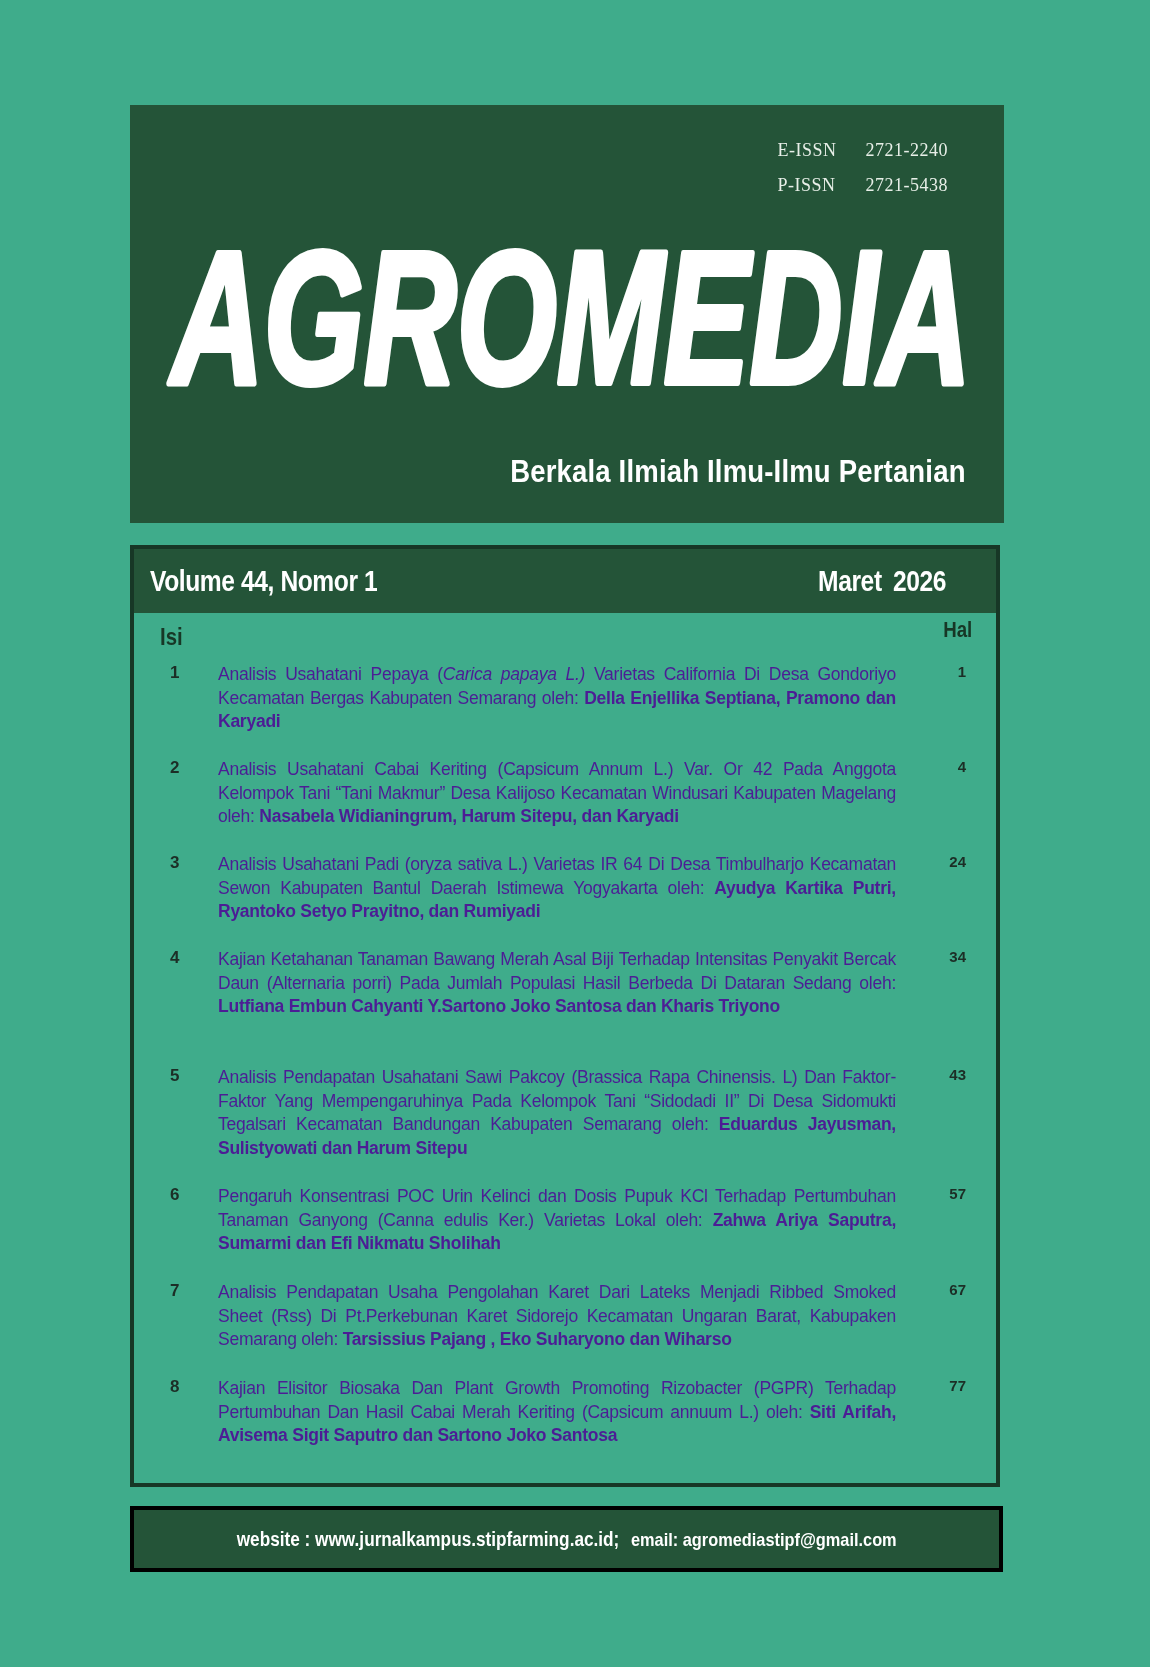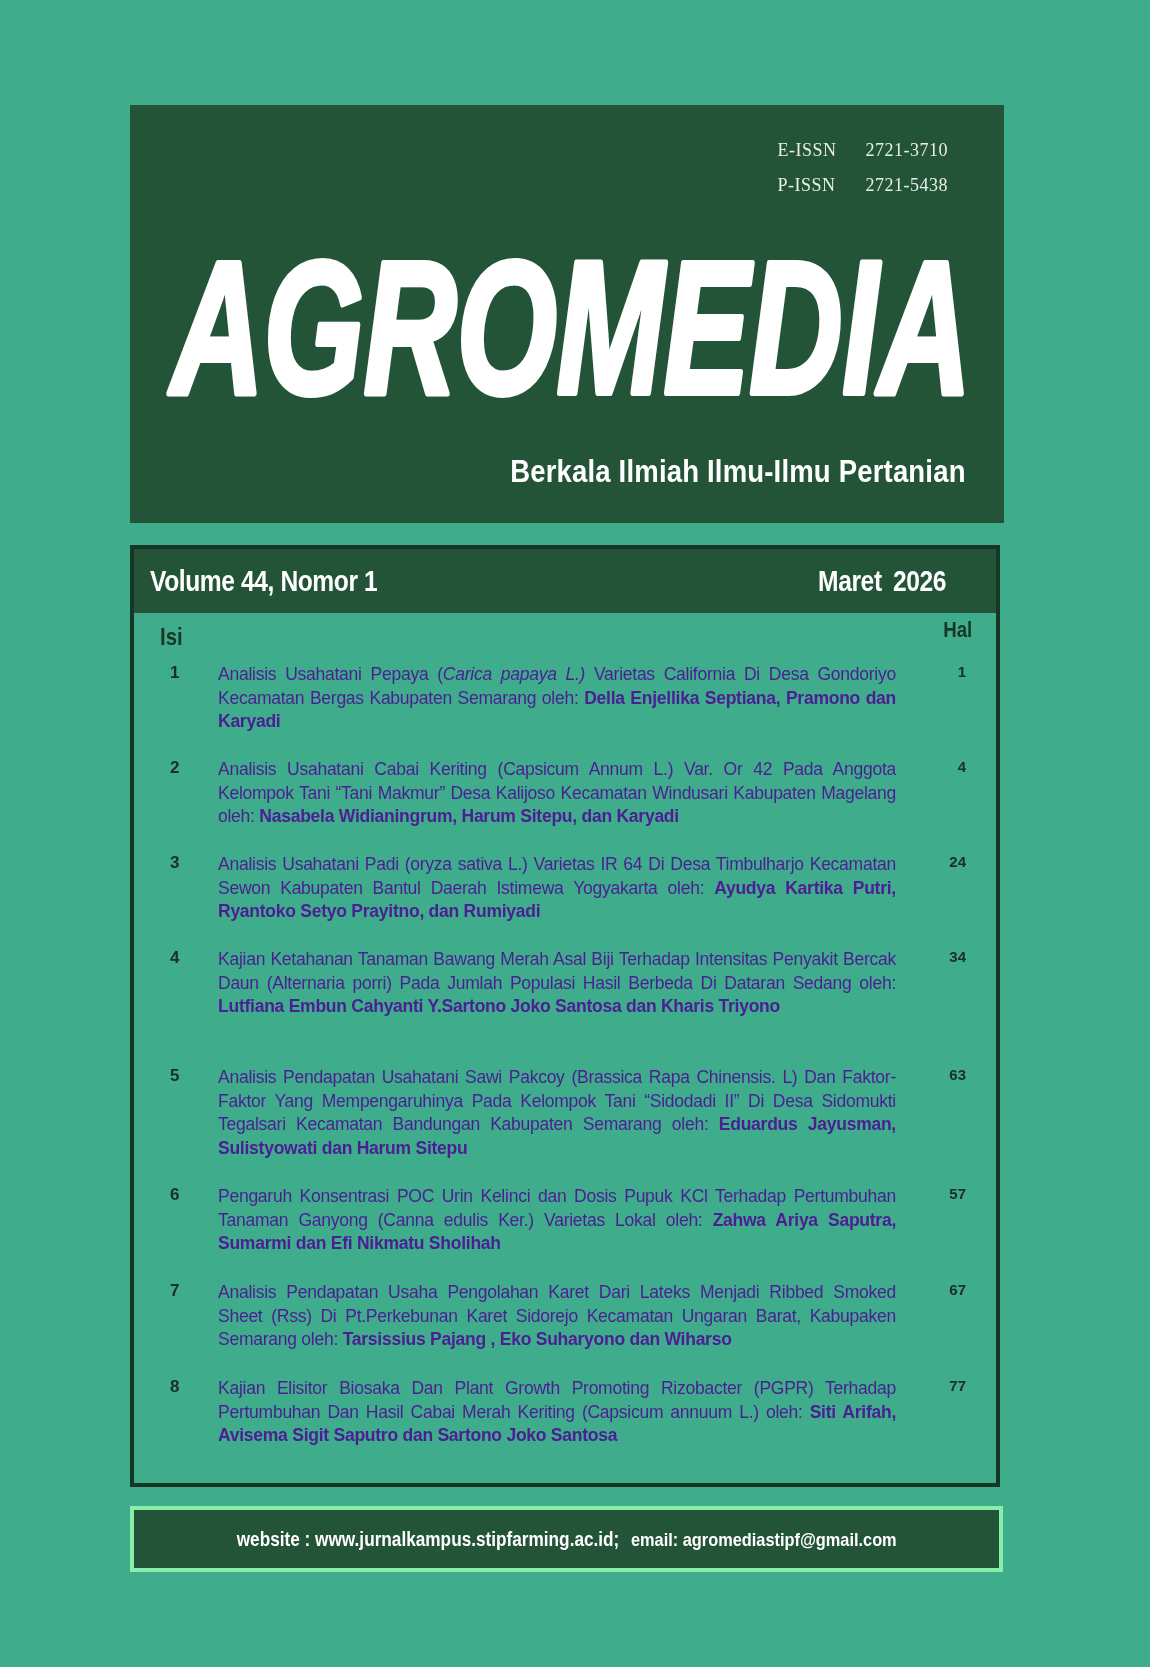--- a/index.html
+++ b/index.html
@@ -30,21 +30,21 @@
       font-family: "Liberation Serif", serif;
       font-size: 18px;
       line-height: 27px;
       letter-spacing: 0.5px;
     }
     .issn-row { display: flex; gap: 14px; justify-content: flex-start; margin-top: 8px; }
     .issn-row .lbl { width: 74px; }
     .masthead {
       position: absolute;
       left: 26px;
-      top: 120px;
+      top: 110px;
       width: 830px;
       height: 190px;
       display: flex;
       align-items: center;
       justify-content: center;
     }
     .masthead svg { width: 100%; height: 100%; }
     .subtitle {
       position: absolute;
       right: 38px;
@@ -149,21 +149,21 @@
       color: #1c2e26;
     }
 
     .footer-bar {
       position: absolute;
       left: 130px;
       top: 1506px;
       width: 873px;
       height: 66px;
       background: #245438;
-      border: 4px solid #86efac;
+      border: 4px solid #000000;
       box-sizing: border-box;
       display: flex;
       align-items: center;
       justify-content: center;
       color: #ffffff;
       font-weight: bold;
       font-size: 20px;
     }
     .footer-bar .inner {
       display: inline-block;
@@ -172,21 +172,21 @@
     }
     .footer-bar .email { margin-left: 8px; font-size: 19px; }
   </style>
 </head>
 <body>
 
 <div class="header-panel">
   <div class="issn">
     <div class="issn-row">
       <span class="lbl">E-ISSN</span>
-      <span>2721-3710</span>
+      <span>2721-2240</span>
     </div>
     <div class="issn-row">
       <span class="lbl">P-ISSN</span>
       <span>2721-5438</span>
     </div>
   </div>
 
   <div class="masthead">
     <svg viewBox="0 0 830 190" preserveAspectRatio="none">
       <text x="415" y="168" text-anchor="middle" fill="#ffffff" font-family="Liberation Sans, sans-serif" font-weight="bold" font-style="italic" font-size="190" textLength="800" lengthAdjust="spacingAndGlyphs" stroke="#ffffff" stroke-width="6" stroke-linejoin="round">AGROMEDIA</text>
@@ -227,21 +227,21 @@
 
     <div class="entry" style="top:295px">
       <span class="num">4</span>
       <div class="text"><span>Kajian Ketahanan Tanaman Bawang Merah Asal Biji Terhadap Intensitas Penyakit Bercak Daun (Alternaria porri) Pada Jumlah Populasi Hasil Berbeda Di Dataran Sedang oleh: </span><span class="authors">Lutfiana Embun Cahyanti  Y.Sartono Joko Santosa dan Kharis Triyono</span></div>
       <span class="page">34</span>
     </div>
 
     <div class="entry" style="top:413px">
       <span class="num">5</span>
       <div class="text"><span>Analisis Pendapatan Usahatani Sawi Pakcoy (Brassica Rapa Chinensis. L) Dan Faktor-Faktor Yang Mempengaruhinya Pada Kelompok Tani “Sidodadi II” Di Desa Sidomukti Tegalsari Kecamatan Bandungan Kabupaten Semarang oleh: </span><span class="authors">Eduardus Jayusman, Sulistyowati dan  Harum Sitepu</span></div>
-      <span class="page">63</span>
+      <span class="page">43</span>
     </div>
 
     <div class="entry" style="top:532px">
       <span class="num">6</span>
       <div class="text"><span>Pengaruh Konsentrasi POC Urin Kelinci dan Dosis Pupuk KCl Terhadap Pertumbuhan Tanaman Ganyong (Canna edulis Ker.) Varietas Lokal oleh: </span><span class="authors">Zahwa Ariya Saputra, Sumarmi dan Efi Nikmatu Sholihah</span></div>
       <span class="page">57</span>
     </div>
 
     <div class="entry" style="top:628px">
       <span class="num">7</span>

